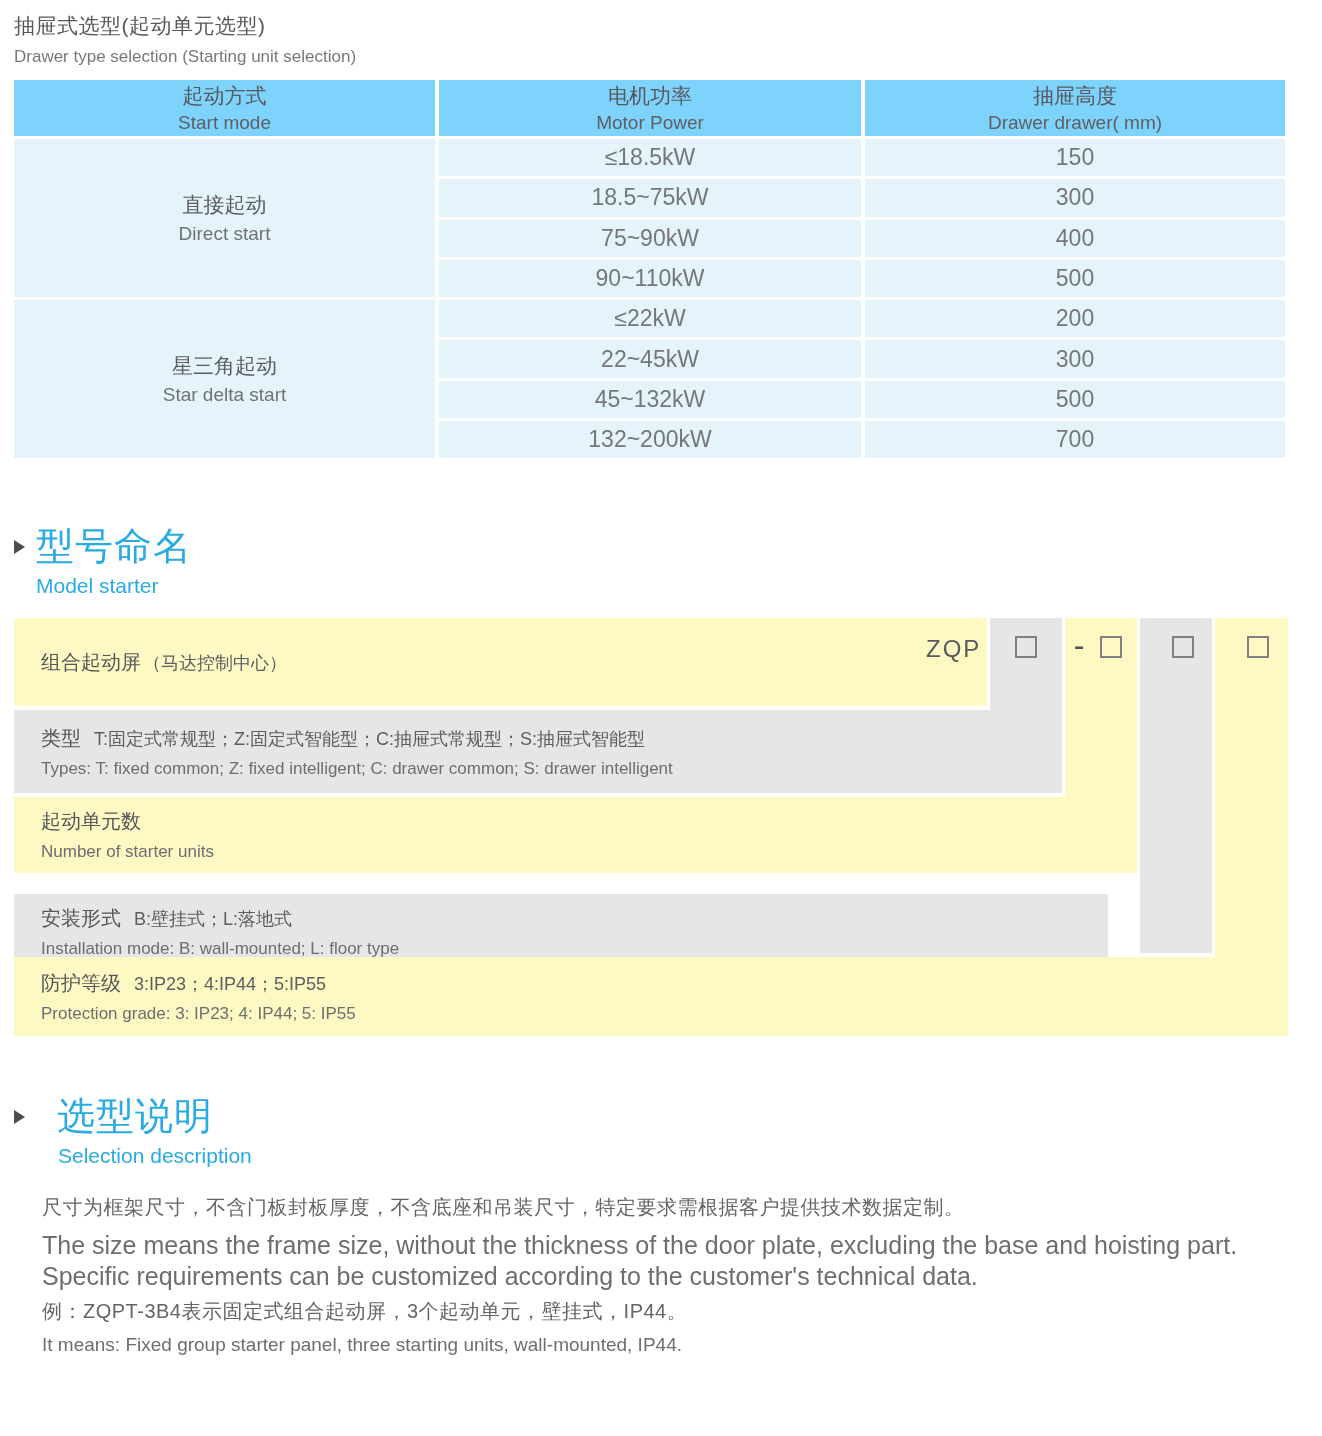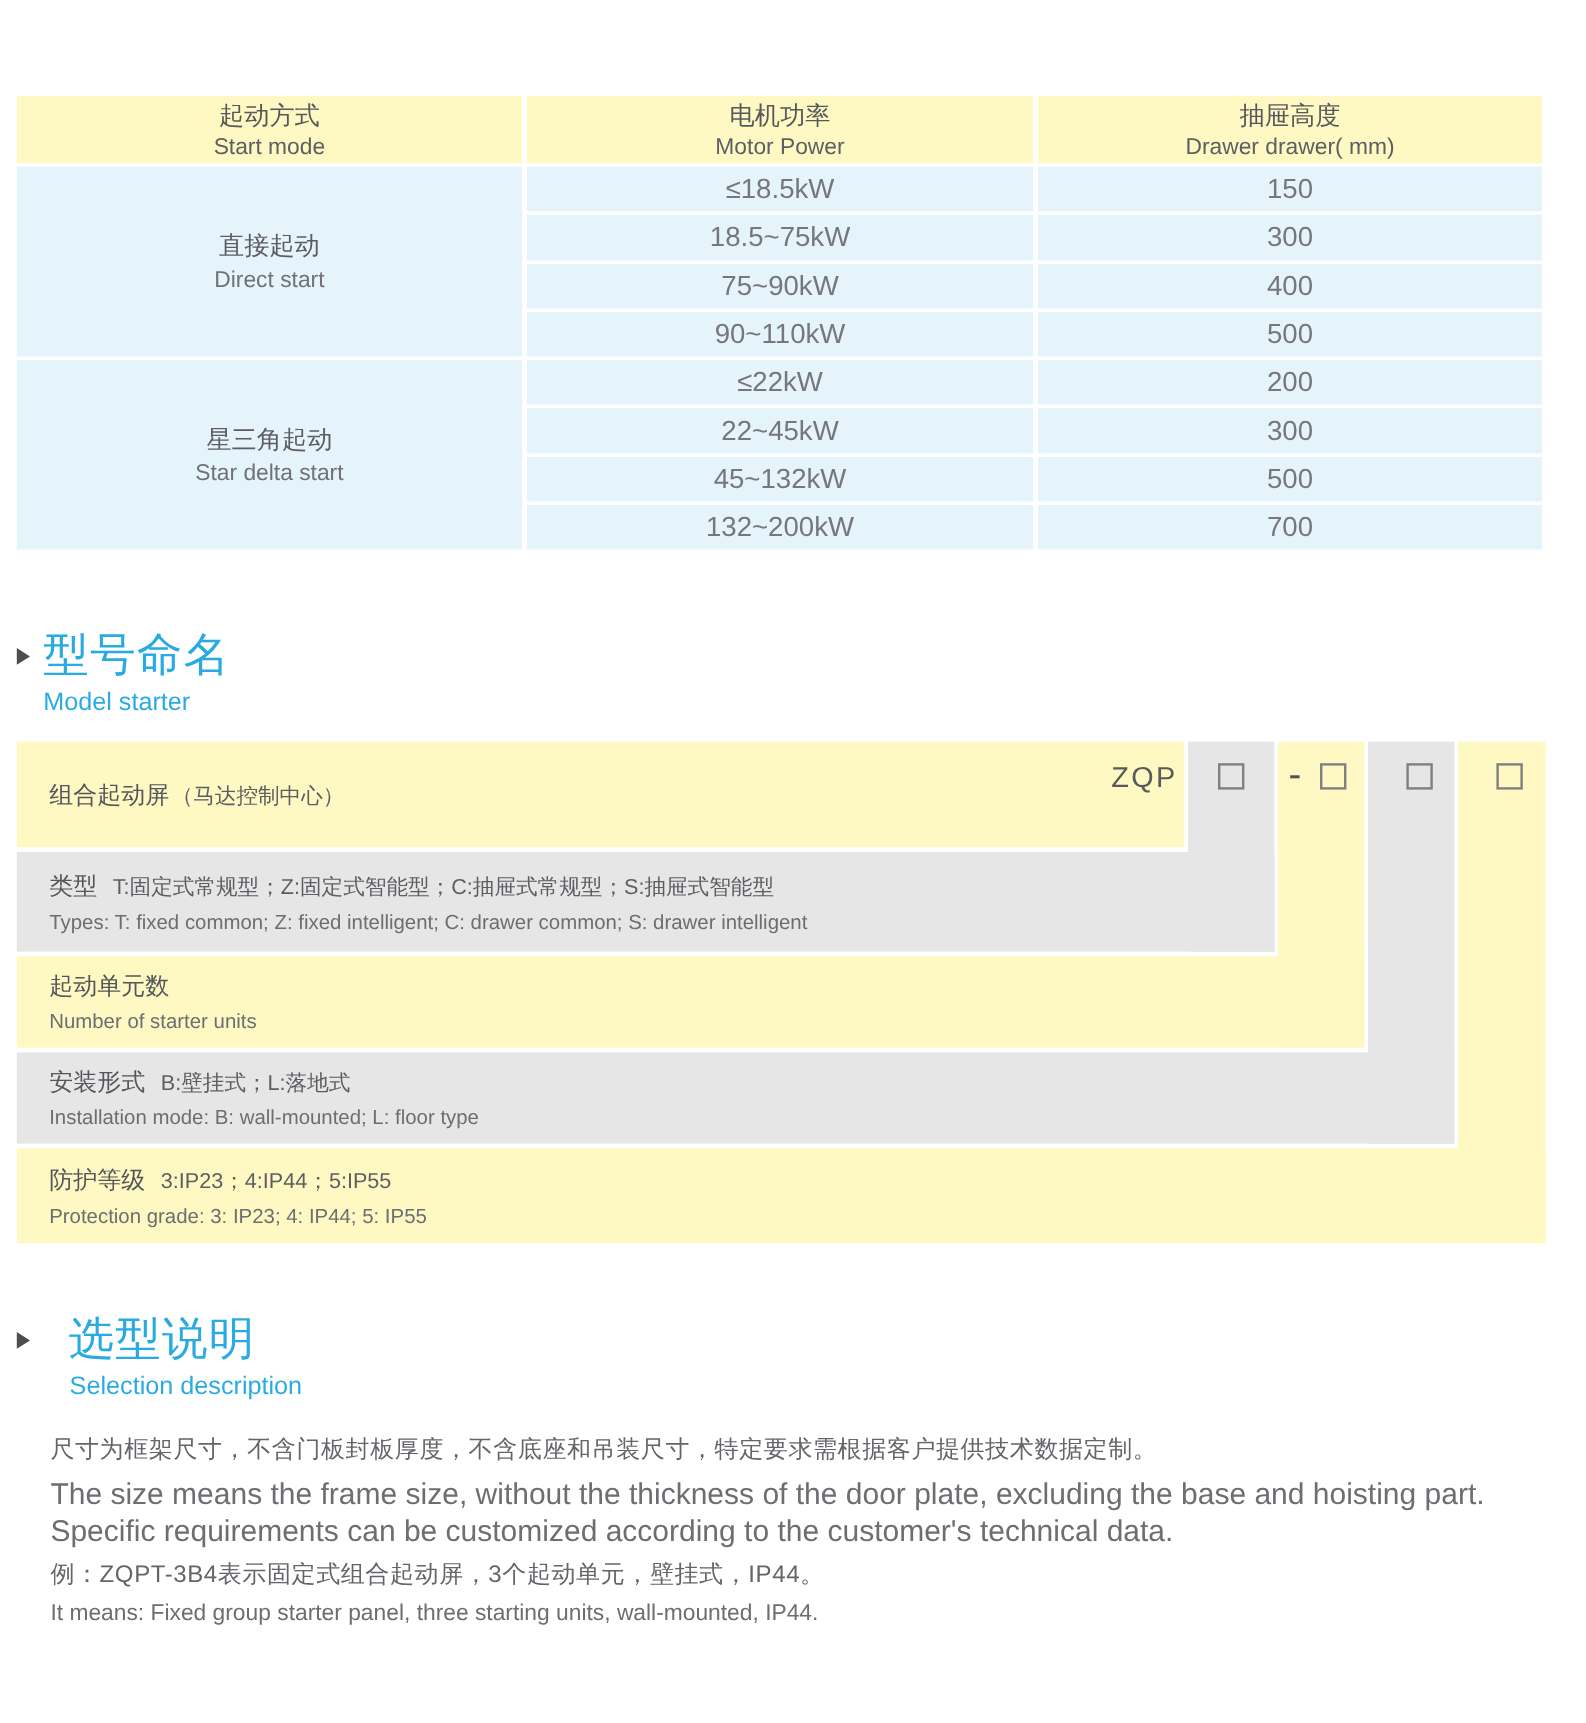--- a/index.html
+++ b/index.html
@@ -15,21 +15,21 @@
   .pt-en { font-size:17px; color:#77787b; margin-top:7px; }
 
   
   .sel-table {
     position:absolute; left:14px; top:80px;
     display:grid;
     grid-template-columns:421px 422px 420px;
     grid-template-rows:56px repeat(8, 37.3px);
     gap:3px 4px;
   }
-  .th { background:#fef9c3; display:flex; flex-direction:column; align-items:center; justify-content:center; gap:2px; }
+  .th { background:#7dd3fc; display:flex; flex-direction:column; align-items:center; justify-content:center; gap:2px; }
   .th-zh { font-size:21px; color:#57585c; }
   .th-en { font-size:19px; color:#5e5f63; }
   .td { background:#e5f3fb; display:flex; align-items:center; justify-content:center; font-size:23px; color:#75777a; }
   .td.merge { flex-direction:column; gap:4px; }
   .m-zh { font-size:21px; color:#5c5d60; }
   .m-en { font-size:19px; color:#707276; }
 
   
   .section { position:absolute; left:14px; }
   .marker {
@@ -70,20 +70,24 @@
   .desc { position:absolute; left:42px; top:1194px; width:1252px; }
   .desc-zh { font-size:20px; color:#636569; margin-bottom:9px; letter-spacing:0.5px; }
   .desc-en { font-size:25px; color:#6d6e71; line-height:31px; margin-bottom:6px; }
   .desc-en2 { font-size:19px; color:#6d6e71; margin-top:9px; }
 </style>
 </head>
 <body>
 
 <div class="page">
 
+  <div class="page-title">
+    <div class="pt-zh">抽屉式选型(起动单元选型)</div>
+    <div class="pt-en">Drawer type selection (Starting unit selection)</div>
+  </div>
 
   <div class="sel-table">
     <div class="th" style="grid-area:1/1">
       <div class="th-zh">起动方式</div>
       <div class="th-en">Start mode</div>
     </div>
     <div class="th" style="grid-area:1/2">
       <div class="th-zh">电机功率</div>
       <div class="th-en">Motor Power</div>
     </div>
@@ -136,21 +140,21 @@
       <div class="l-zh"><span>组合起动屏</span><span class="l-note tight">（马达控制中心）</span></div>
     </div>
     <div class="bar gray" style="top:92px;height:83px;width:1048px">
       <div class="l-zh"><span>类型</span><span class="l-note">T:固定式常规型；Z:固定式智能型；C:抽屉式常规型；S:抽屉式智能型</span></div>
       <div class="l-en">Types: T: fixed common; Z: fixed intelligent; C: drawer common; S: drawer intelligent</div>
     </div>
     <div class="bar blue" style="top:179px;height:76px;width:1123px">
       <div class="l-zh"><span>起动单元数</span><span class="l-note"></span></div>
       <div class="l-en">Number of starter units</div>
     </div>
-    <div class="bar gray" style="top:259px;height:76px;width:1198px">
+    <div class="bar gray" style="top:276px;height:76px;width:1094px">
       <div class="l-zh"><span>安装形式</span><span class="l-note">B:壁挂式；L:落地式</span></div>
       <div class="l-en">Installation mode: B: wall-mounted; L: floor type</div>
     </div>
     <div class="bar blue" style="top:339px;height:79px;width:1274px">
       <div class="l-zh"><span>防护等级</span><span class="l-note">3:IP23；4:IP44；5:IP55</span></div>
       <div class="l-en">Protection grade: 3: IP23; 4: IP44; 5: IP55</div>
     </div>
 
     <div class="zqp">ZQP</div>
     <div class="code-box" style="left:1001px"></div>

